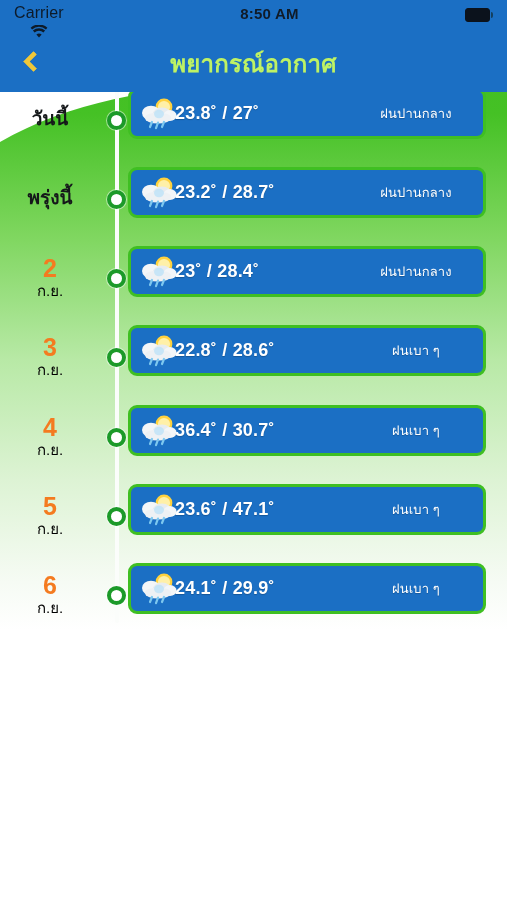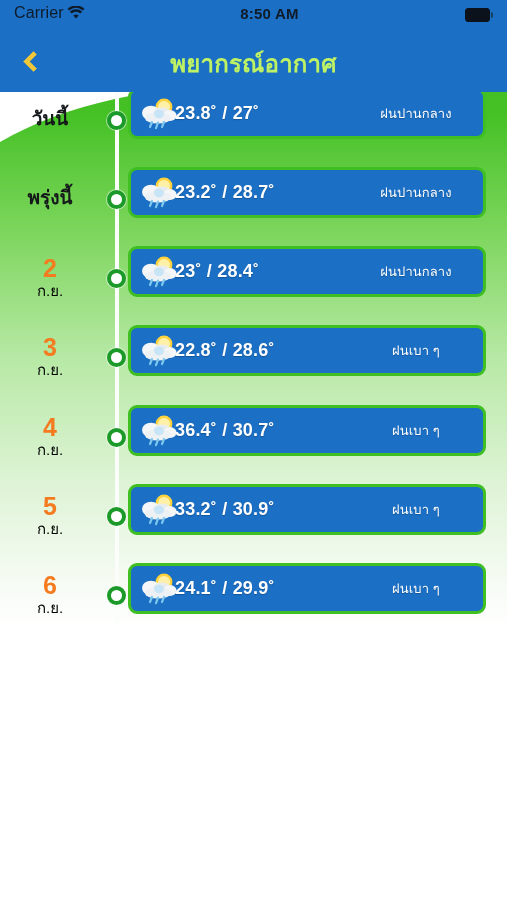--- a/index.html
+++ b/index.html
@@ -18,21 +18,21 @@
 
   
   .statusbar {
     position:absolute; top:0; left:0;
     width:507px; height:30px;
     background:#1b6fc4;
     z-index:40;
   }
   .sb-left {
     position:absolute; left:14px; top:4px;
-    display:flex; align-items:center; gap:3px;
+    display:flex; align-items:center; gap:3px;flex-direction:column;
   }
   .sb-carrier {
     font-size:16px; font-weight:400; color:#0d1b2a;
     letter-spacing:0.1px;
   }
   .wifi-icon { display:block; width:18px; height:14px; }
   .sb-time {
     position:absolute; left:0; right:0; top:5px;
     text-align:center;
     font-size:15px; font-weight:700; color:#101b28;
@@ -337,21 +337,21 @@
         <svg class="wicon" viewBox="0 0 44 40">
           <circle cx="27" cy="13" r="8.4" fill="#ffd23f"></circle>
           <circle cx="27" cy="13" r="6.1" fill="#fff0a8"></circle>
           <ellipse cx="14" cy="19" rx="9" ry="7.3" fill="#f4f6f8"></ellipse>
           <ellipse cx="25" cy="21" rx="9.6" ry="7.6" fill="#e8ecef"></ellipse>
           <ellipse cx="33" cy="21.5" rx="6.6" ry="5.4" fill="#f4f6f8"></ellipse>
           <ellipse cx="21" cy="24" rx="13" ry="5.6" fill="#eef1f4"></ellipse>
           <ellipse cx="22" cy="20" rx="5" ry="4.2" fill="#bfe3f7" opacity="0.85"></ellipse>
           <path d="M15 28 l-2 5 M21 28.6 l-2 5.6 M27 28 l-2 5" stroke="#7ec8ef" stroke-width="2.2" stroke-linecap="round" fill="none"></path>
         </svg>
-        <span class="temps">33.2˚ / 30.9˚</span>
+        <span class="temps">23.6˚ / 47.1˚</span>
         <span class="cond">ฝนเบา ๆ</span>
       </div>
     </div>
 
     <div class="row" style="top:475px;">
       <div class="day-label">
         <span class="day-num">6</span>
         <span class="day-mon">ก.ย.</span>
       </div>
       <div class="dot"></div>

